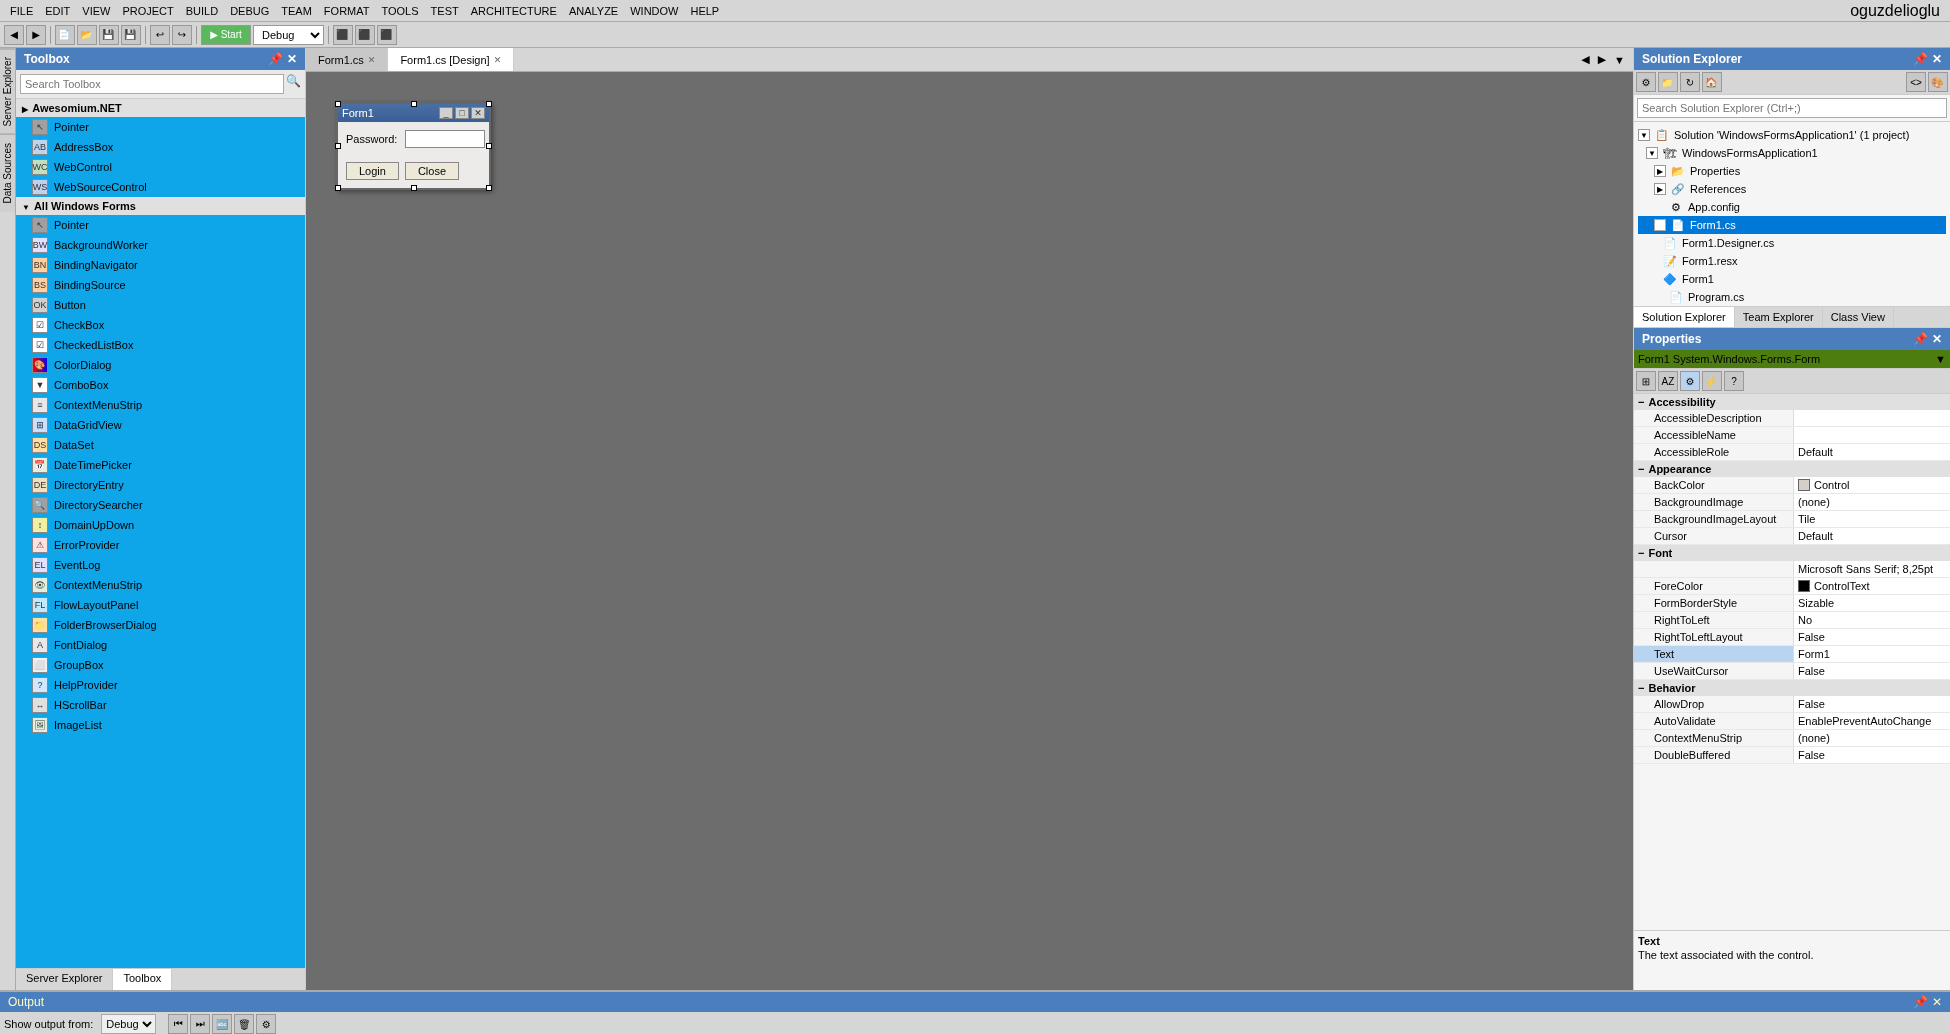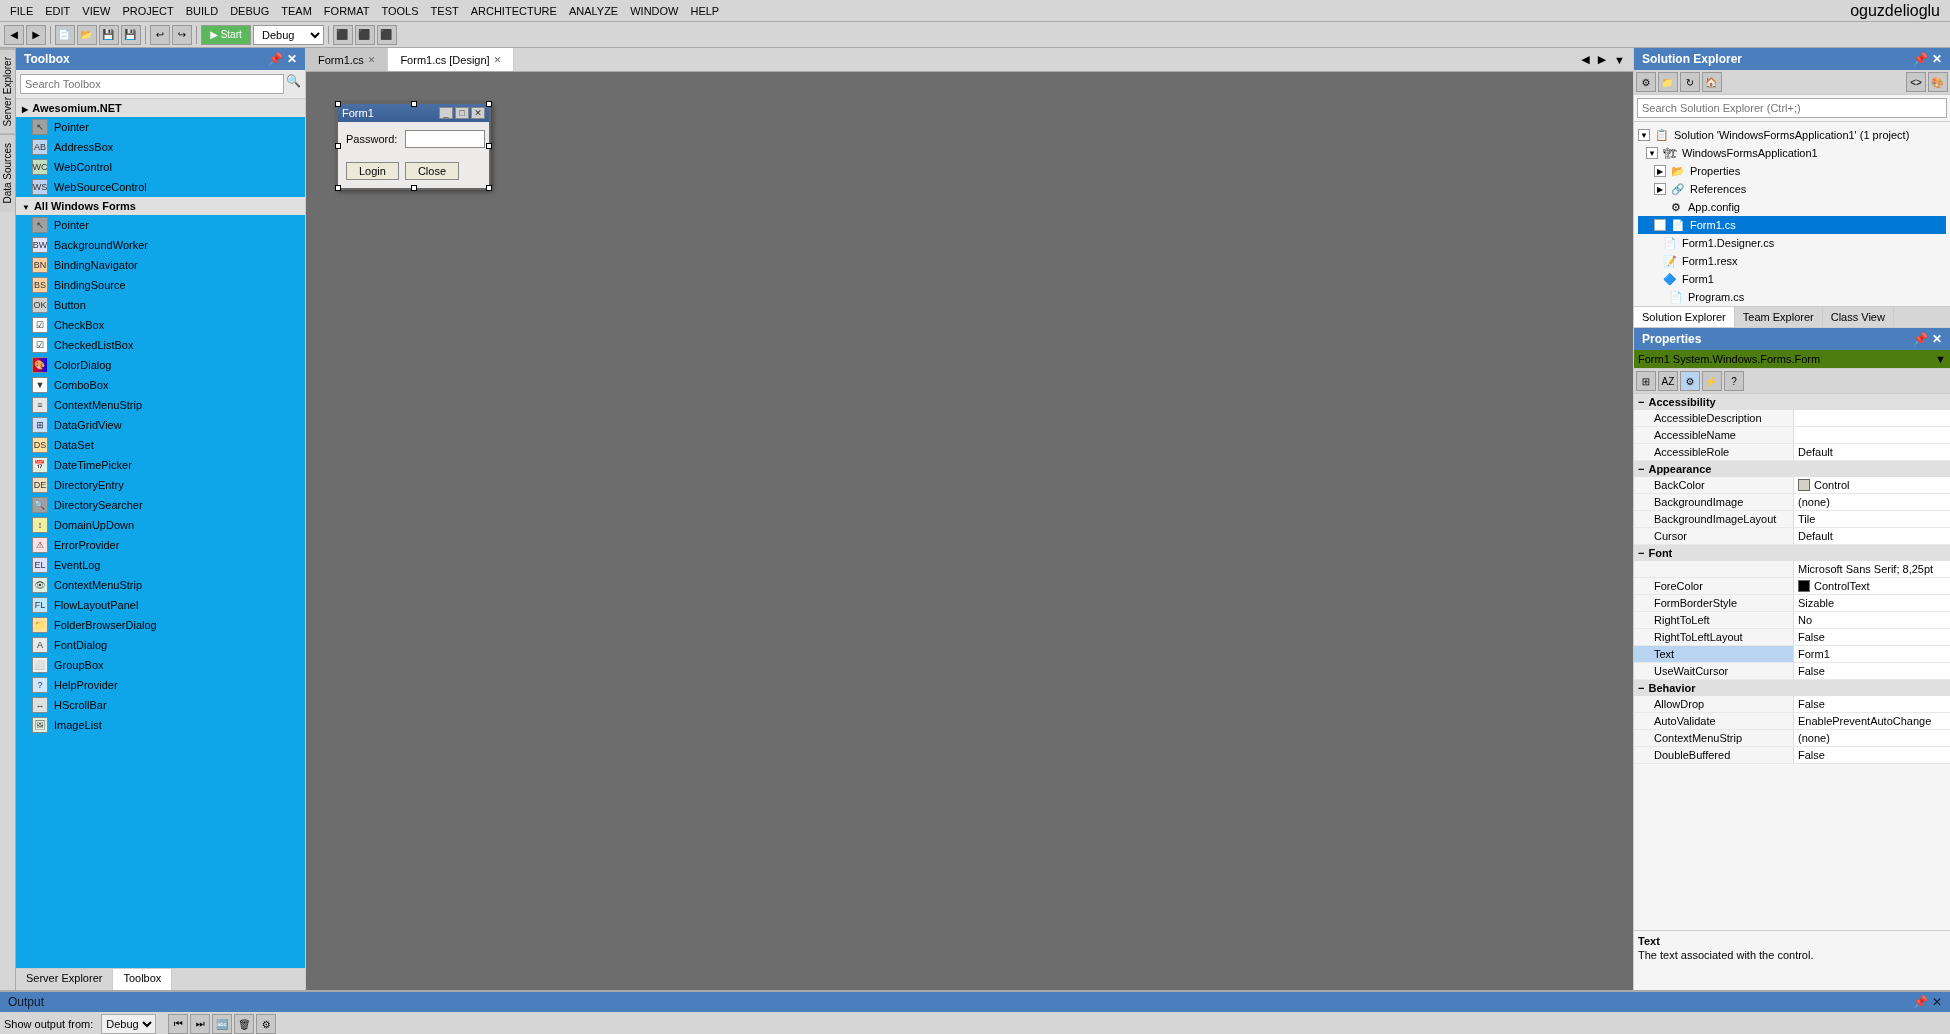--- a/index.html
+++ b/index.html
@@ -79,21 +79,21 @@
     .prop-section { display: flex; align-items: center; gap: 4px; padding: 2px 4px; background: #e0e0e0; font-weight: bold; cursor: pointer; }
     .prop-row { display: flex; border-bottom: 1px solid #e8e8e8; }
     .prop-name { width: 160px; padding: 2px 4px 2px 20px; background: #f5f5f5; border-right: 1px solid #ddd; flex-shrink: 0; overflow: hidden; white-space: nowrap; }
     .prop-value { flex: 1; padding: 2px 4px; background: white; overflow: hidden; white-space: nowrap; display: flex; align-items: center; gap: 4px; }
     .color-swatch { width: 12px; height: 12px; border: 1px solid #666; flex-shrink: 0; }
     #props-desc { height: 60px; border-top: 1px solid #ccc; padding: 4px; font-size: 11px; background: #f5f5f5; }
     #props-desc-title { font-weight: bold; margin-bottom: 2px; }
 
     
     #bottom-area { height: 150px; background: #f5f5f5; border-top: 2px solid #aaa; display: flex; flex-direction: column; }
-    #bottom-header { background: #4a7ebc; color: #0f172a; padding: 3px 8px; font-size: 12px; display: flex; justify-content: space-between; align-items: center; }
+    #bottom-header { background: #4a7ebc; color: #fef9c3; padding: 3px 8px; font-size: 12px; display: flex; justify-content: space-between; align-items: center; }
     #bottom-tabs-bar { background: #d6d6d6; padding: 2px 4px; display: flex; align-items: center; gap: 8px; border-bottom: 1px solid #ccc; }
     #bottom-tabs-bar label { font-size: 11px; }
     #bottom-tabs-bar select { height: 20px; border: 1px solid #aaa; font-size: 11px; }
 
     
     ::-webkit-scrollbar { width: 10px; height: 10px; }
     ::-webkit-scrollbar-track { background: #f0f0f0; }
     ::-webkit-scrollbar-thumb { background: #c0c0c0; border: 1px solid #aaa; }
     .arrow-right::before { content: "▶"; font-size: 8px; }
     .arrow-down::before { content: "▼"; font-size: 8px; }

